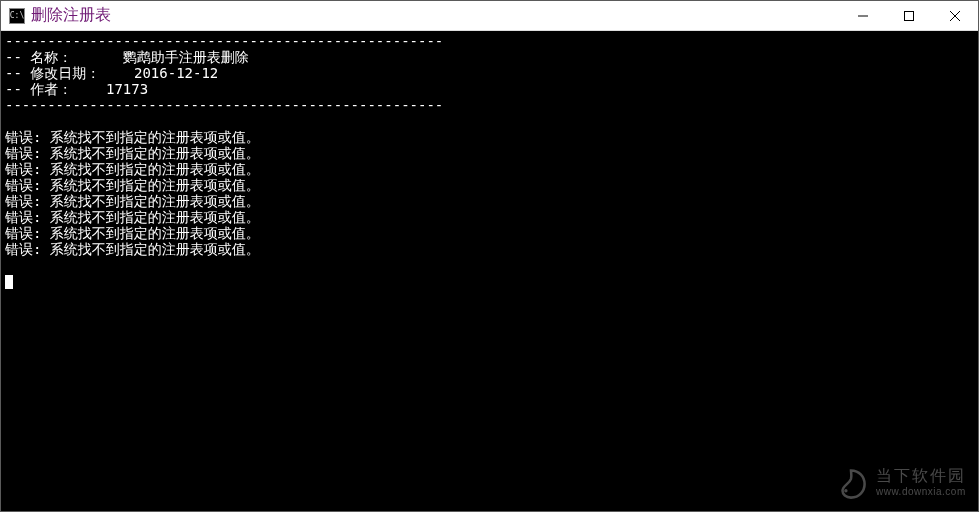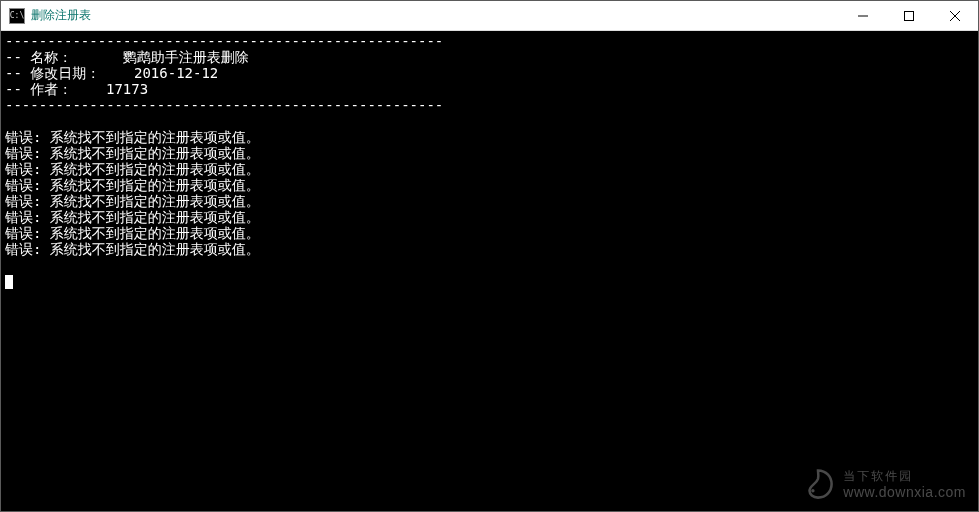--- a/index.html
+++ b/index.html
@@ -38,22 +38,22 @@
       background: #000;
       border: 1px solid #888;
       display: flex;
       align-items: center;
       justify-content: center;
       font-size: 8px;
       color: #ccc;
       font-family: monospace;
     }
     .titlebar-title {
-      font-size: 12px;
-      color: #0f766e;
+      font-size: 16px;
+      color: #701a75;
       flex: 1;
     }
     .titlebar-buttons {
       display: flex;
       height: 100%;
     }
     .titlebar-btn {
       width: 46px;
       height: 100%;
       display: flex;
@@ -96,25 +96,25 @@
       width: 34px;
       height: 34px;
     }
     .watermark-text {
       display: flex;
       flex-direction: column;
       color: #d0d0d0;
       font-family: "Microsoft YaHei", sans-serif;
     }
     .watermark-top {
-      font-size: 12px;
+      font-size: 16px;
       letter-spacing: 2px;
     }
     .watermark-url {
-      font-size: 14px;
+      font-size: 10px;
       letter-spacing: 0.5px;
     }
   </style>
 </head>
 <body>
 
 <div class="window">
   <div class="titlebar">
     <div class="titlebar-icon">C:\</div>
     <div class="titlebar-title">删除注册表</div>

